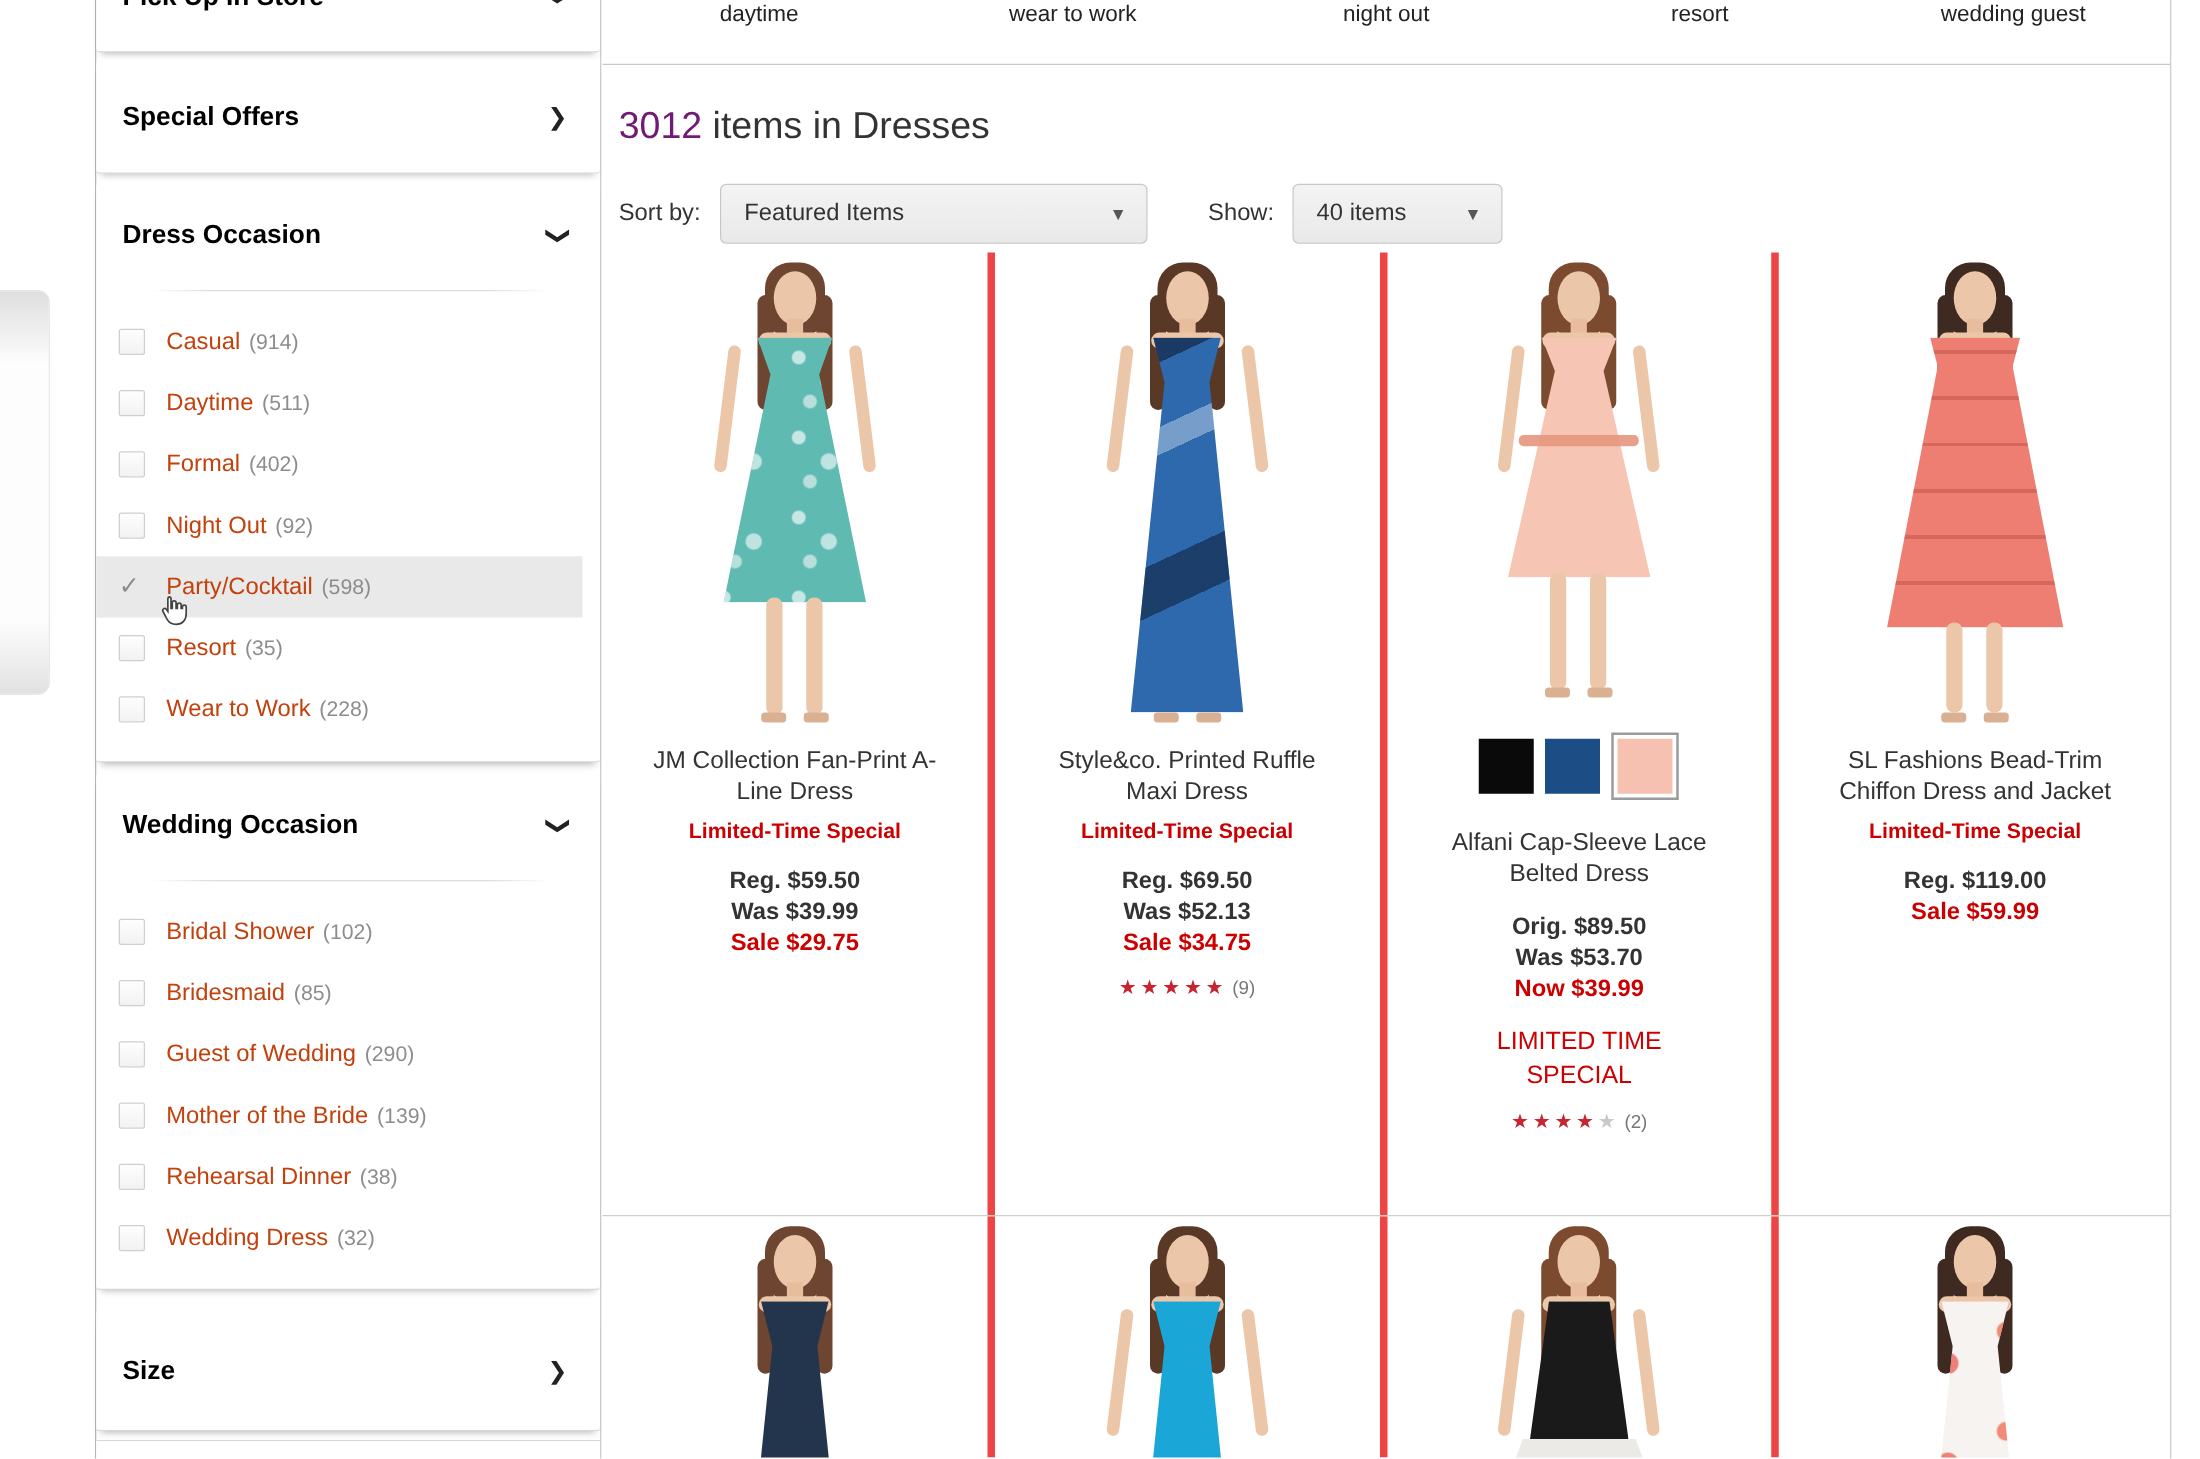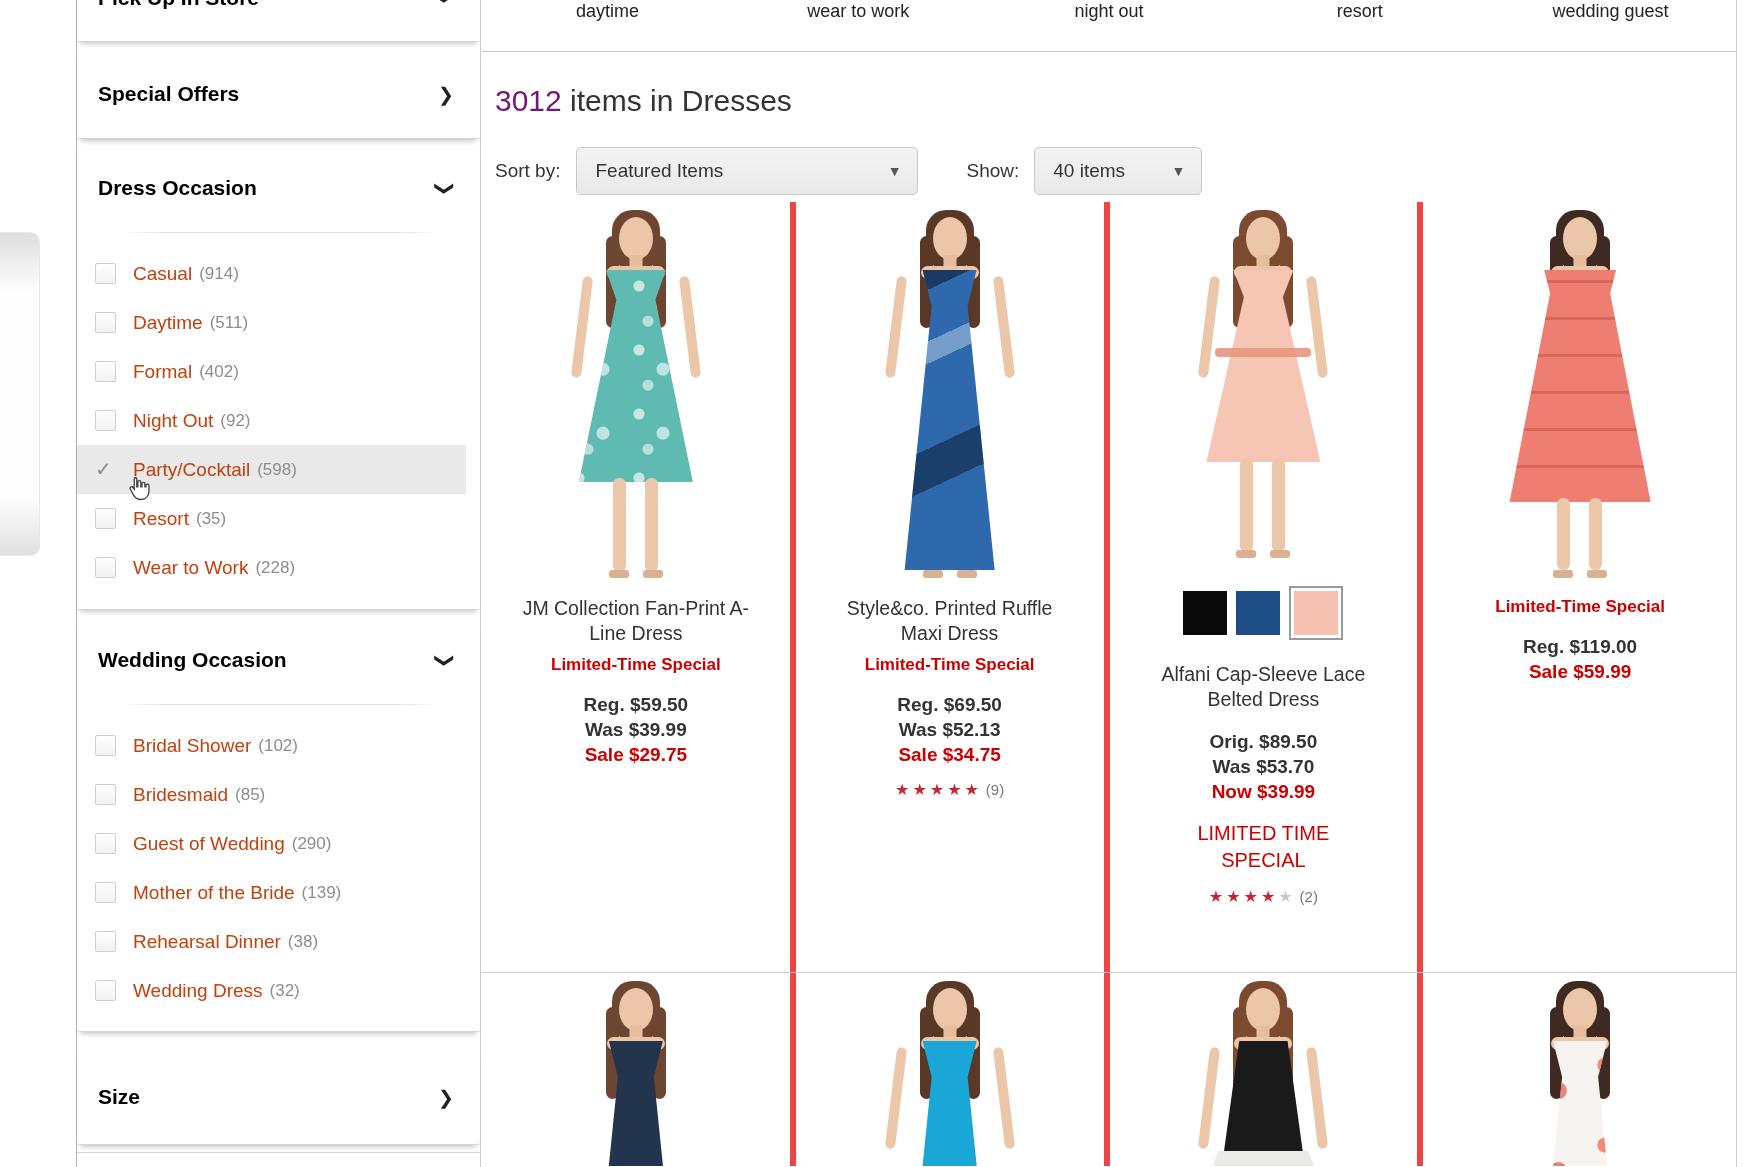--- a/index.html
+++ b/index.html
@@ -382,20 +382,21 @@
             <div class="hair" style="background:#3e2a20"></div>
             <div class="head"></div>
             <div class="neck"></div>
             <div class="shoulders"></div>
             <div class="dress d-tier pat-tier" style="background-color: rgb(239, 126, 114);"></div>
             <div class="leg l lg1" style="top:288px;height:72px"></div>
             <div class="leg r lg1" style="top:288px;height:72px"></div>
             <div class="foot l ft1"></div>
               <div class="foot r ft1"></div>
           </div>
+          <div class="p-name narrow">SL Fashions Bead-Trim Chiffon Dress and Jacket</div>
           <div class="p-promo">Limited-Time Special</div>
           <div class="p-prices">
             <div>Reg. $119.00</div>
             <div class="red">Sale $59.99</div>
           </div>
         </div>
       </div>
 
       <div class="prow prow2">
         <div class="cell b">

